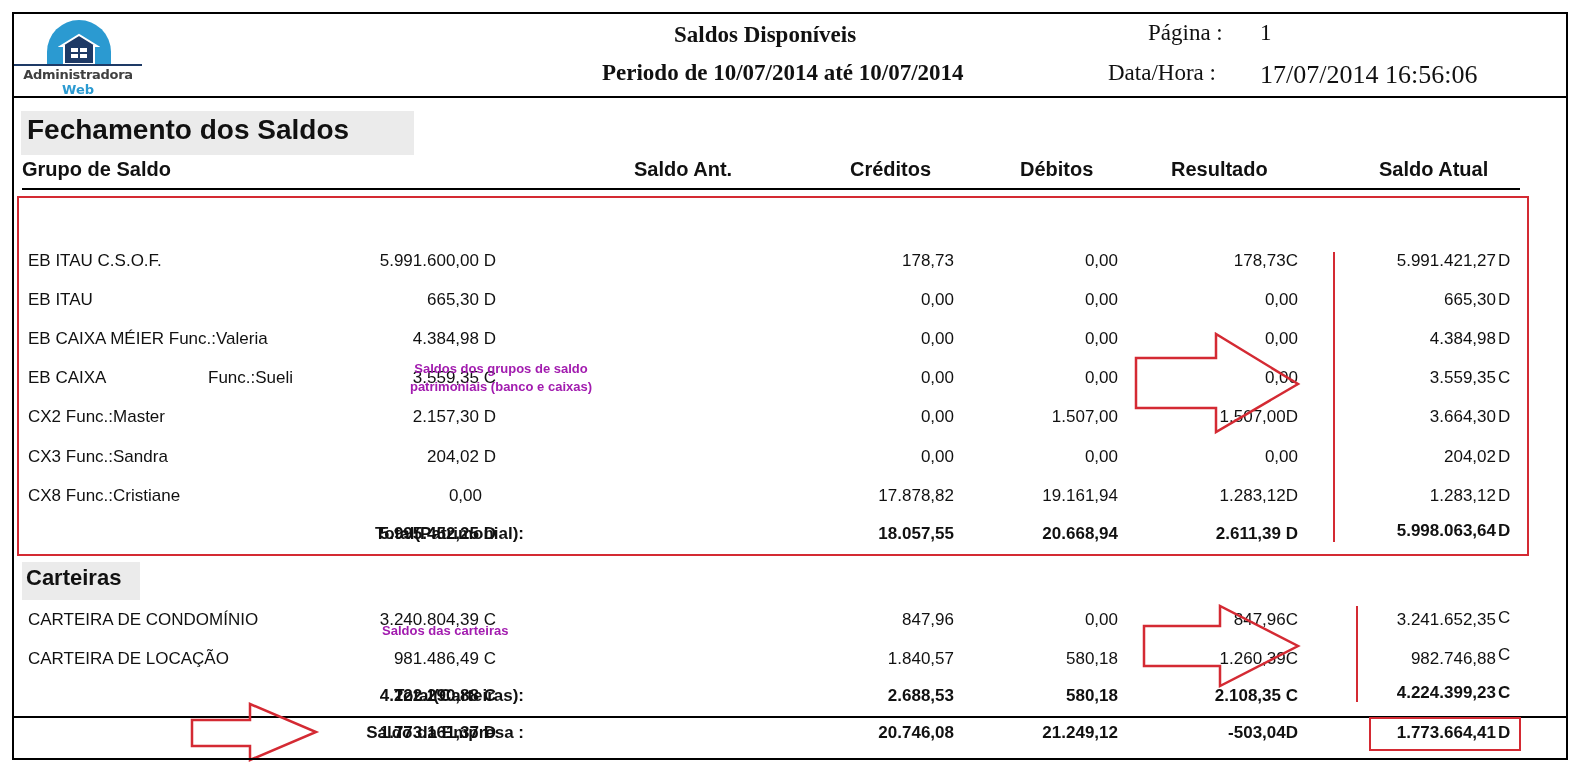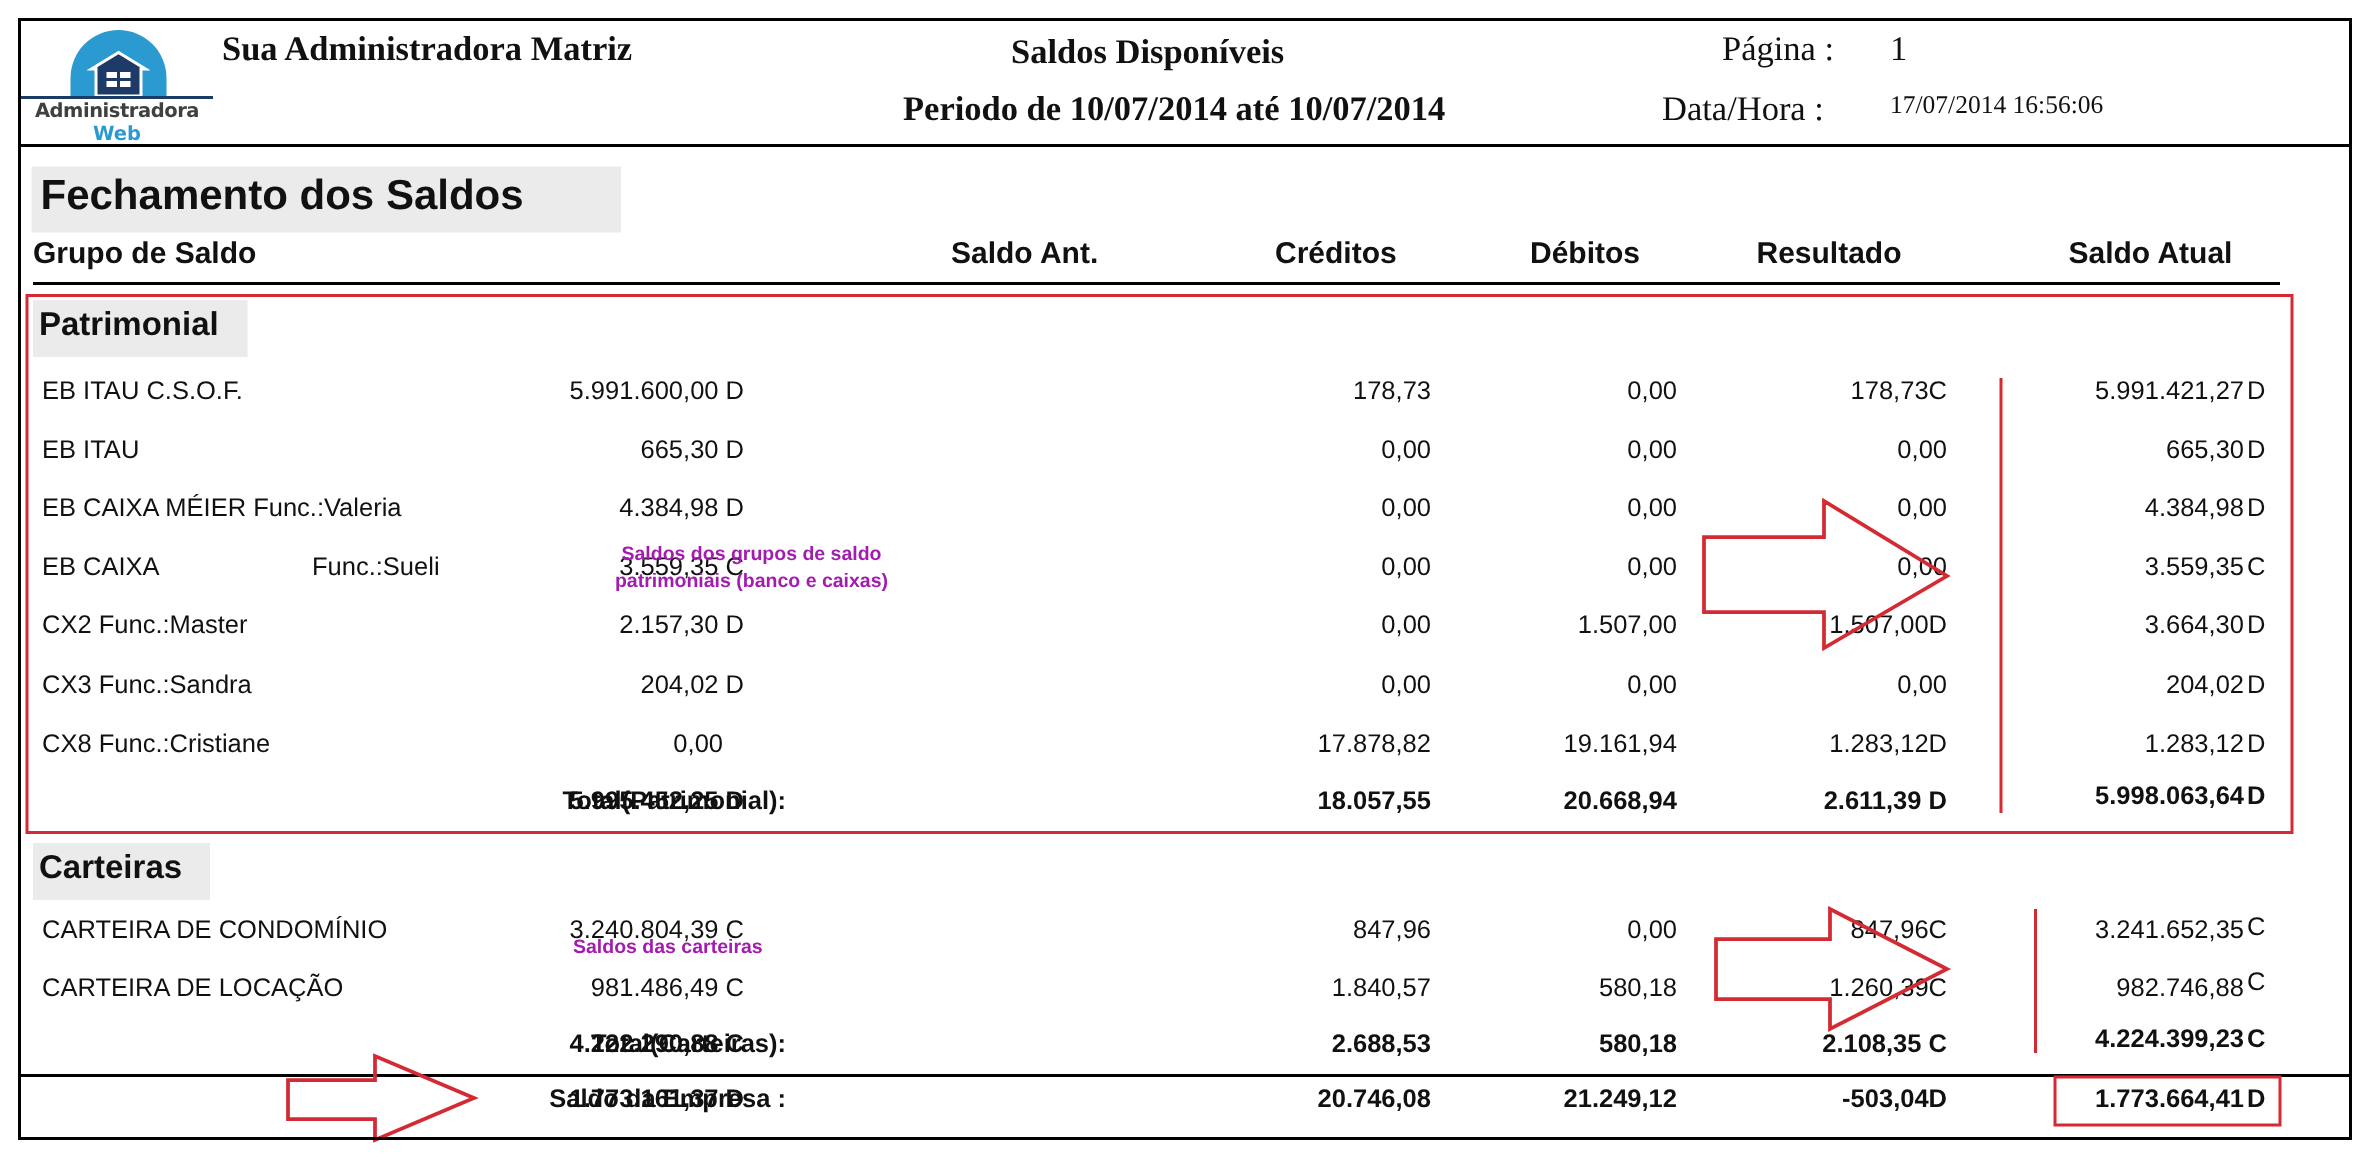--- a/index.html
+++ b/index.html
@@ -23,21 +23,21 @@
 
   .company { position: absolute; left: 134px; top: 6px; font-family: "Liberation Serif", serif;
              font-weight: bold; font-size: 23px; }
   .rtitle { position: absolute; left: 660px; top: 8px; font-family: "Liberation Serif", serif;
             font-weight: bold; font-size: 23px; }
   .rperiod { position: absolute; left: 588px; top: 46px; font-family: "Liberation Serif", serif;
              font-weight: bold; font-size: 23px; }
   .pg-label { position: absolute; left: 1134px; top: 6px; font-family: "Liberation Serif", serif; font-size: 23px; }
   .pg-val { position: absolute; left: 1246px; top: 6px; font-family: "Liberation Serif", serif; font-size: 23px; }
   .dt-label { position: absolute; left: 1094px; top: 46px; font-family: "Liberation Serif", serif; font-size: 23px; }
-  .dt-val { position: absolute; left: 1246px; top: 46px; font-family: "Liberation Serif", serif; font-size: 17px; }
+  .dt-val { position: absolute; left: 1246px; top: 46px; font-family: "Liberation Serif", serif; font-size: 26px; }
 
   
   .sec-title { position: absolute; left: 7px; top: 97px; width: 393px; height: 44px; background: #ebebeb;
                font-size: 28px; font-weight: bold; padding: 3px 0 0 6px; }
 
   .colhdr { position: absolute; top: 144px; font-size: 20px; font-weight: bold; }
   .colhdr-line { position: absolute; left: 8px; top: 174px; width: 1498px; height: 2px; background: #000; }
 
   .group-label { position: absolute; height: 38px; background: #ebebeb; font-size: 22px; font-weight: bold; padding: 3px 0 0 4px; }
 
@@ -73,41 +73,39 @@
         <polygon points="3,14 21,3 39,14 36,14 36,32 6,32 6,14" fill="#1e3a66" stroke="#fff" stroke-width="2"></polygon>
         <rect x="13" y="16" width="7" height="4" fill="#fff"></rect>
         <rect x="22" y="16" width="7" height="4" fill="#fff"></rect>
         <rect x="13" y="22" width="7" height="4" fill="#fff"></rect>
         <rect x="22" y="22" width="7" height="4" fill="#fff"></rect>
       </svg>
       <div class="logo-line"></div>
       <div class="logo-text1">Administradora</div>
       <div class="logo-text2">Web</div>
     </div>
-    <div class="company">Sua Administradora Matriz</div>
     <div class="rtitle">Saldos Disponíveis</div>
     <div class="rperiod">Periodo de 10/07/2014 até 10/07/2014</div>
     <div class="pg-label">Página :</div>
     <div class="pg-val">1</div>
     <div class="dt-label">Data/Hora :</div>
     <div class="dt-val">17/07/2014 16:56:06</div>
   </div>
 
   <div class="sec-title">Fechamento dos Saldos</div>
 
   <div class="colhdr" style="left:8px">Grupo de Saldo</div>
   <div class="colhdr" style="left:620px">Saldo Ant.</div>
   <div class="colhdr" style="left:836px">Créditos</div>
   <div class="colhdr" style="left:1006px">Débitos</div>
   <div class="colhdr" style="left:1157px">Resultado</div>
   <div class="colhdr" style="left:1365px">Saldo Atual</div>
   <div class="colhdr-line"></div>
 
   <div class="redbox" style="left:3px; top:182px; width:1512px; height:360px;"></div>
-  <div class="group-label" style="left:8px; top:186px; width:143px;">Patrimonial</div>
 
   <div class="row" style="top:237px">
     <span class="c-name">EB ITAU C.S.O.F.</span>
     <span class="c-ant">5.991.600,00 D</span>
     <span class="c-cred">178,73</span>
     <span class="c-deb">0,00</span>
     <span class="c-res">178,73C</span>
     <span class="c-atual">5.991.421,27</span>
     <span class="c-flag">D</span>
   </div>

